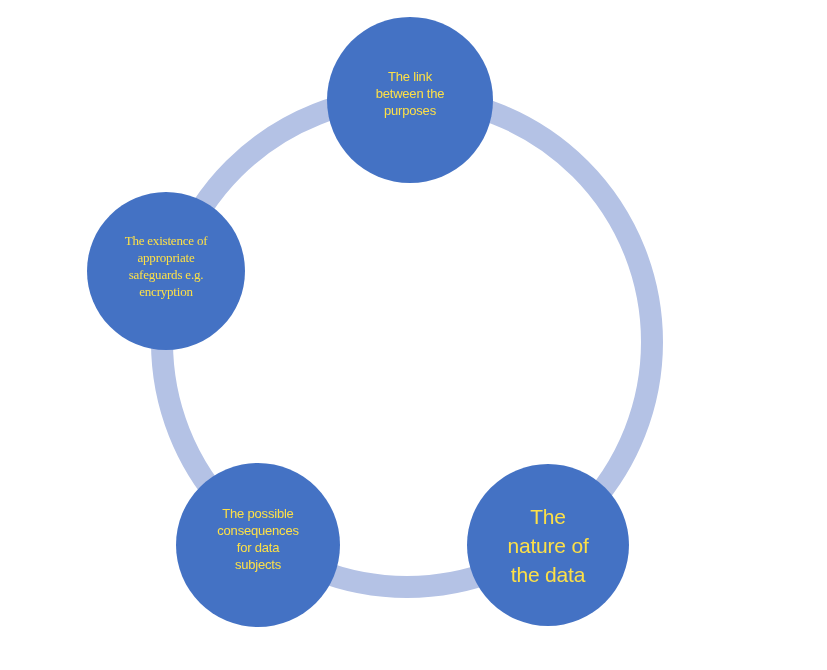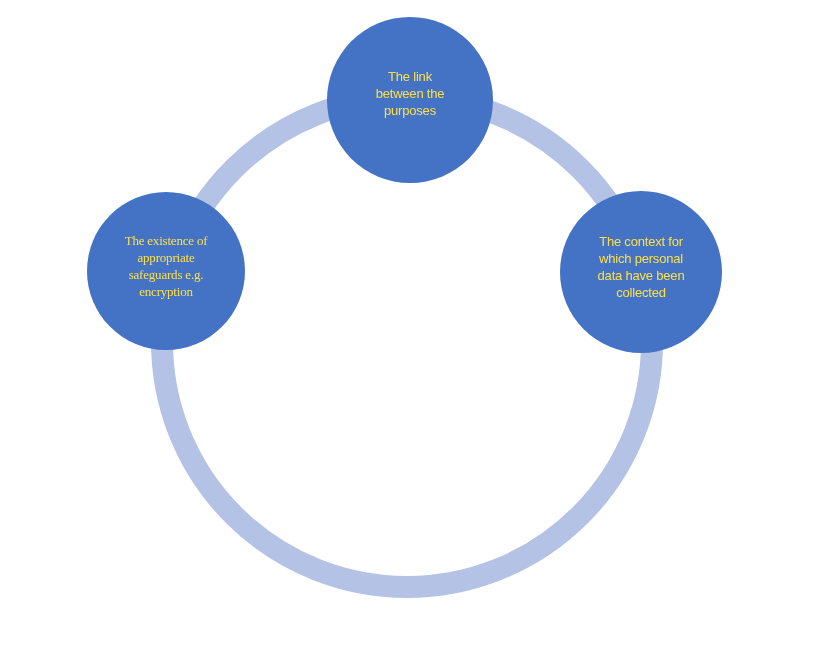--- a/index.html
+++ b/index.html
@@ -99,28 +99,33 @@
 <div class="canvas">
 
   <div class="ring"></div>
 
   <div class="node node-top">
     <span class="label">The link
 between the
 purposes</span>
   </div>
 
-  <div class="node node-right">
-    <span class="label">The context for
-which personal
-data have been
-collected</span>
+
+  <div class="node node-bottom-right">
+    <span class="label">The
+nature of
+the data</span>
   </div>
 
-
+  <div class="node node-bottom-left">
+    <span class="label">The possible
+consequences
+for data
+subjects</span>
+  </div>
 
   <div class="node node-left">
     <span class="label">The existence of
 appropriate
 safeguards e.g.
 encryption</span>
   </div>
 
 
 </div>

